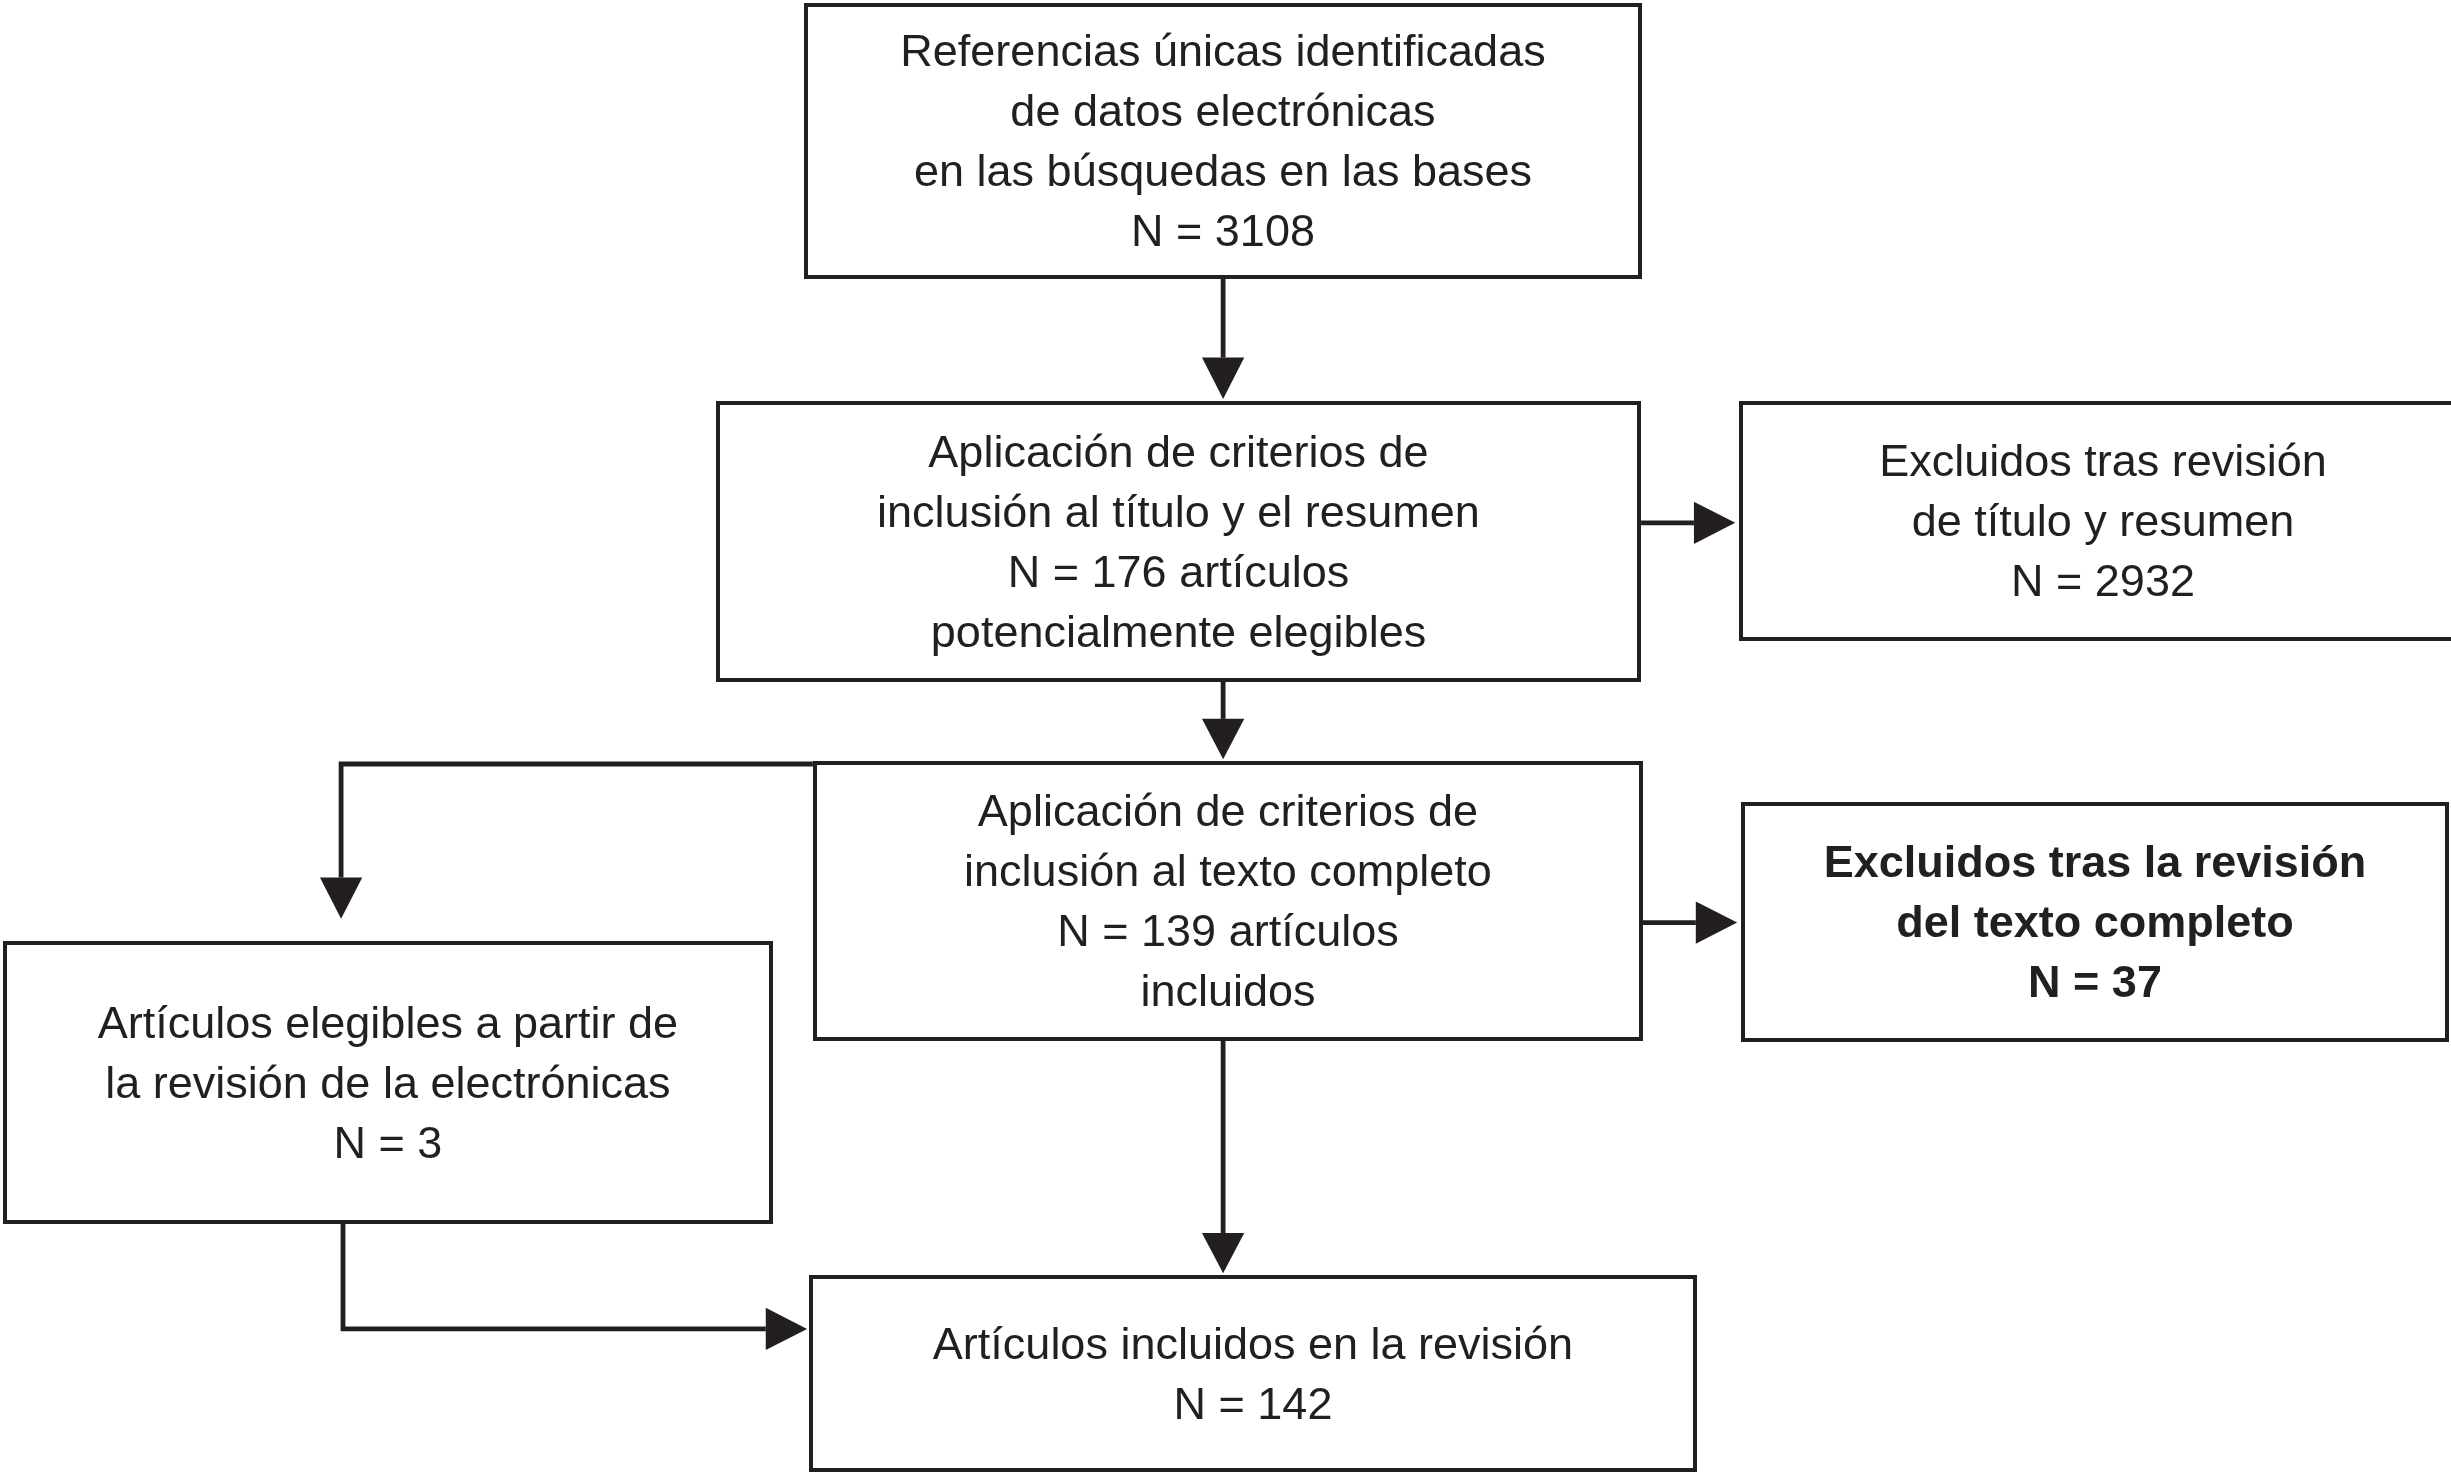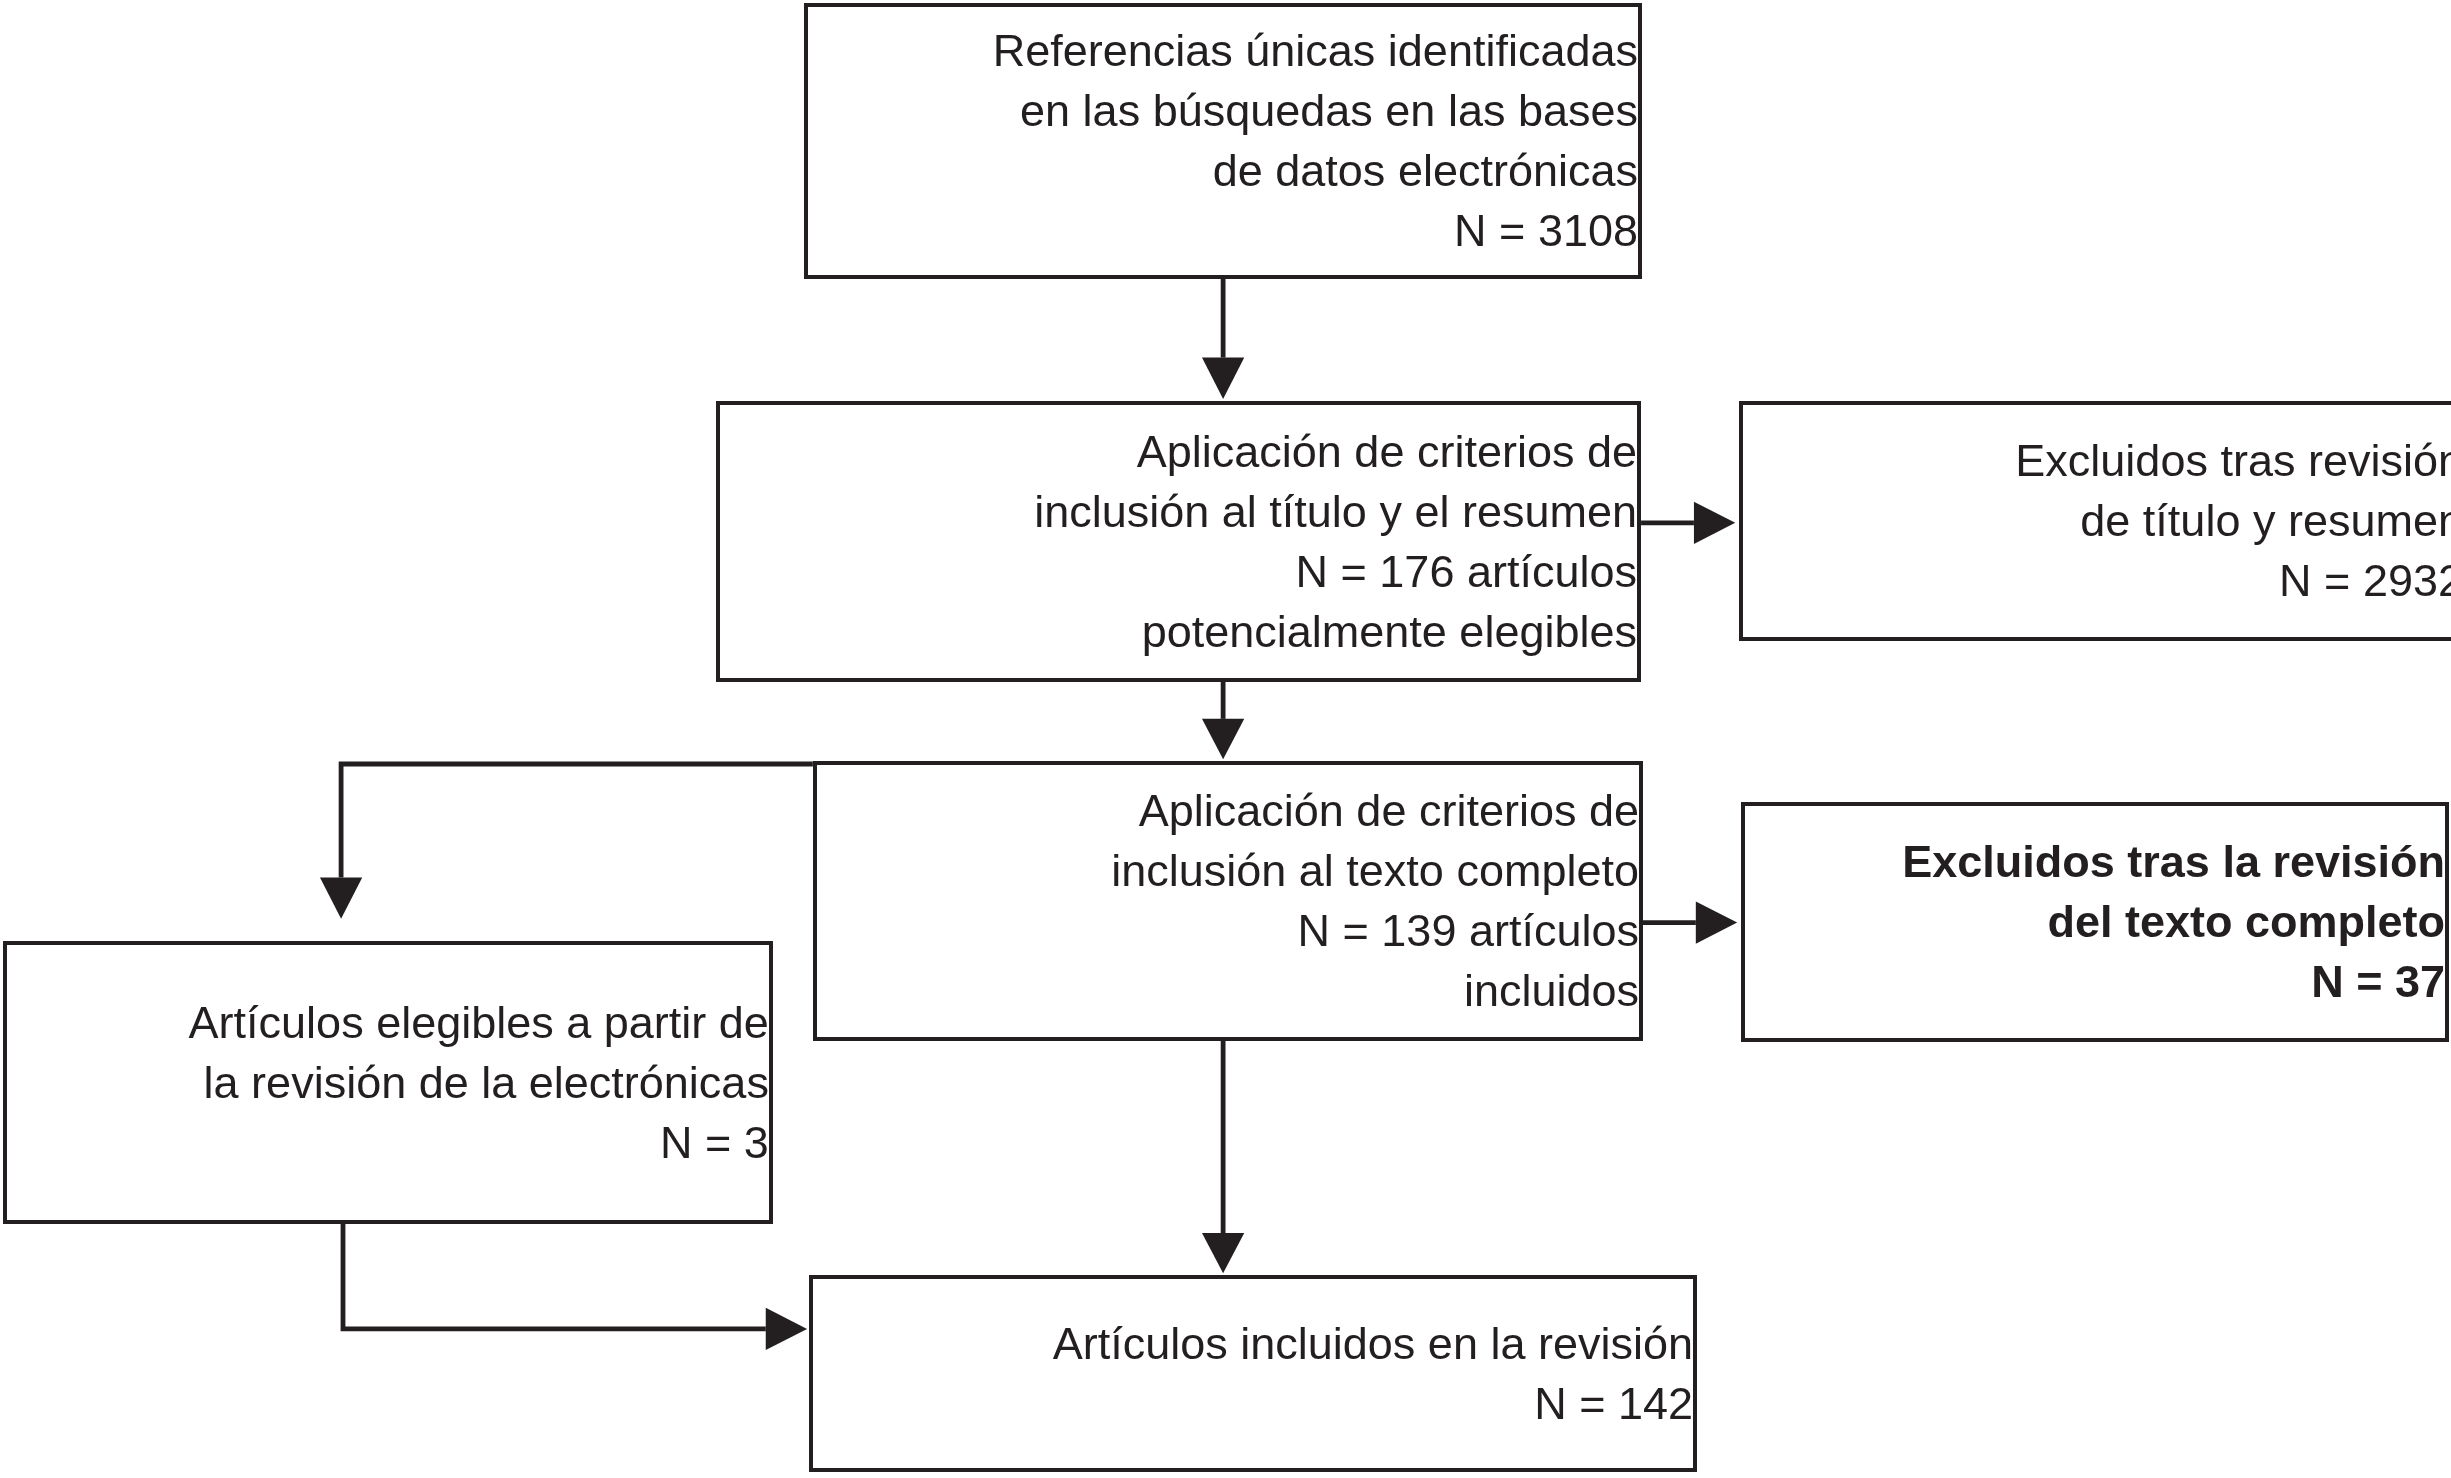--- a/index.html
+++ b/index.html
@@ -16,21 +16,21 @@
     color: #231f20;
   }
   .node {
     position: absolute;
     box-sizing: border-box;
     border: 4.8px solid #231f20;
     background: #ffffff;
     display: flex;
     flex-direction: column;
     justify-content: center;
-    align-items: flex-end;
+    align-items: center;
     text-align: center;
     font-size: 45px;
     line-height: 60px;
     z-index: 2;
   }
   .node .line {
     display: block;
     white-space: nowrap;
   }
   
@@ -98,22 +98,22 @@
     </g>
 
     <g>
       <path class="shaft" d="M357 1253 V1383 H797"></path>
       <path class="head" d="M840 1383 L797 1361 L797 1405 Z"></path>
     </g>
   </svg>
 
   <div class="node" id="box-identified">
     <span class="line">Referencias únicas identificadas</span>
+    <span class="line">de datos electrónicas</span>
     <span class="line">en las búsquedas en las bases</span>
-    <span class="line">de datos electrónicas</span>
     <span class="line">N = 3108</span>
   </div>
 
   <div class="node" id="box-title-screening">
     <span class="line">Aplicación de criterios de</span>
     <span class="line">inclusión al título y el resumen</span>
     <span class="line">N = 176 artículos</span>
     <span class="line">potencialmente elegibles</span>
   </div>
 

